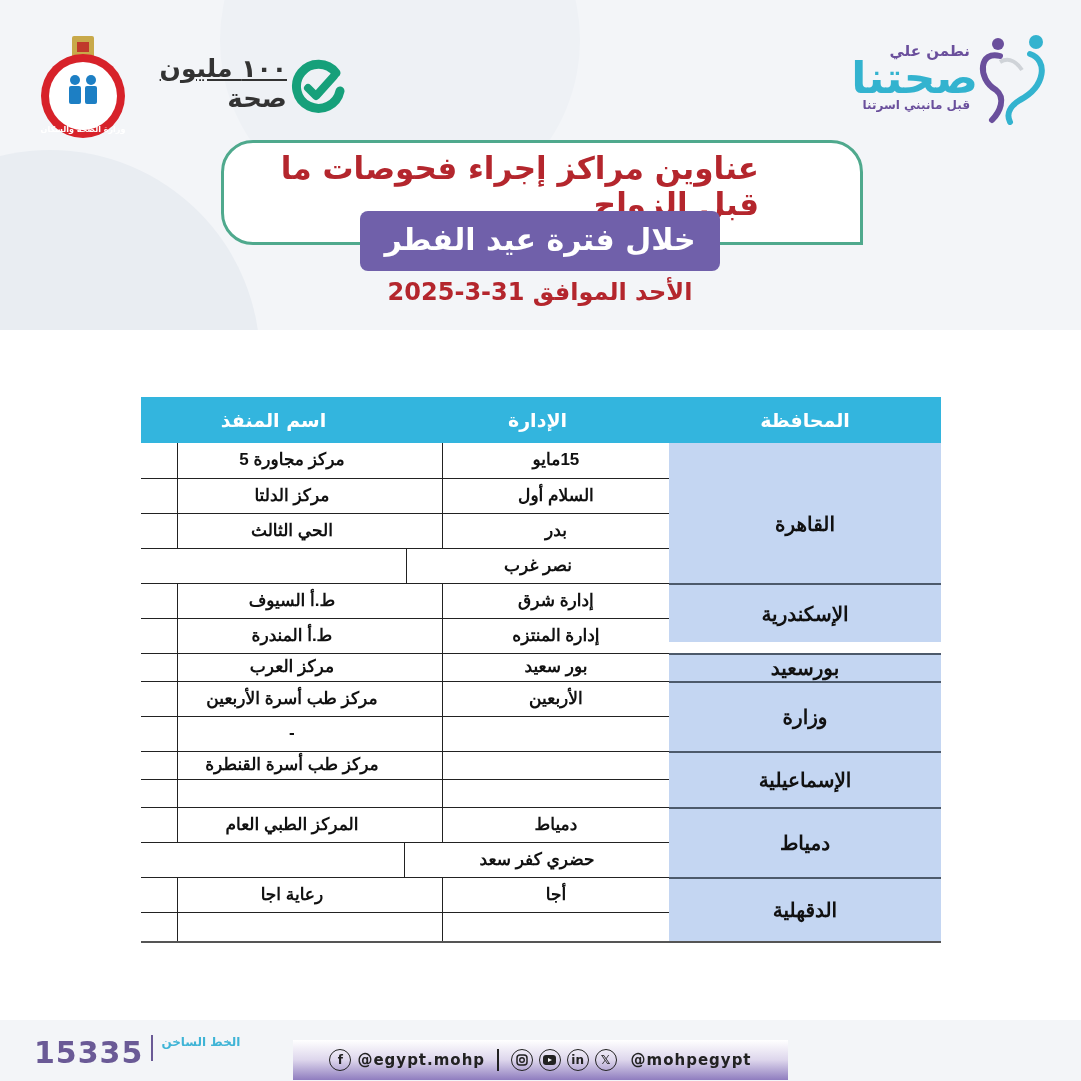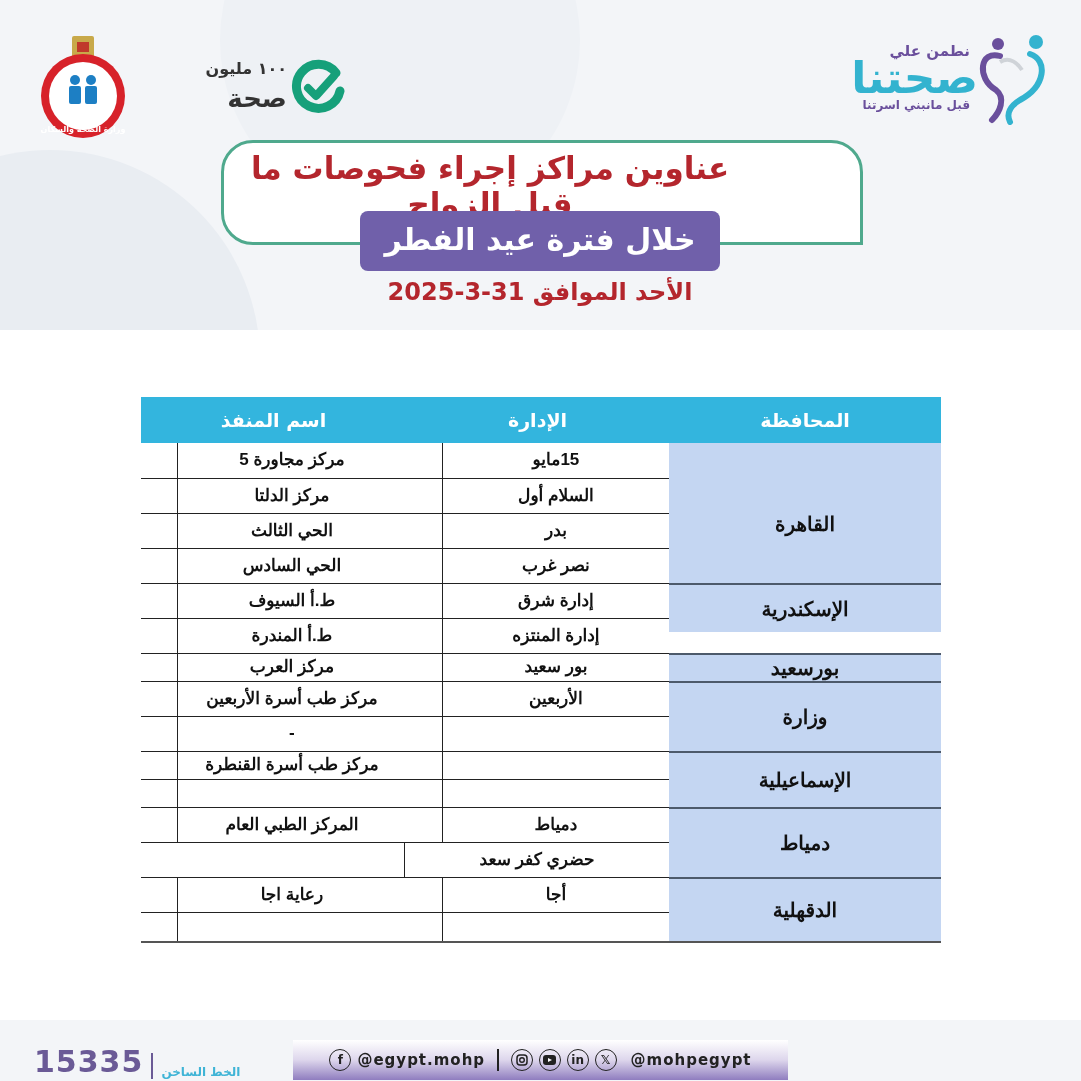--- a/index.html
+++ b/index.html
@@ -12,36 +12,36 @@
   .bg-circle { position: absolute; border-radius: 50%; background: #e9edf2; }
   .bg-panel {
     position: absolute; left: 0; top: 330px; width: 1081px; height: 690px;
     background: #ffffff;
   }
   
   .moh-logo { position: absolute; left: 36px; top: 34px; width: 94px; height: 104px; }
   .hundred-million { position: absolute; left: 155px; top: 55px; width: 195px; height: 65px; }
   .hm-text { position: absolute; left: 0; top: 0; width: 132px; text-align: right; direction: rtl;
     font-family: "DejaVu Sans", sans-serif; font-weight: bold; color: #333; }
-  .hm-line1 { font-size: 16px; line-height: 28px; }
+  .hm-line1 { font-size: 25px; line-height: 28px; text-decoration: underline; }
   .hm-line2 { font-size: 26px; line-height: 30px; letter-spacing: 2px; }
   .hm-check { position: absolute; left: 135px; top: 4px; width: 56px; height: 56px; }
   .sehatna { position: absolute; left: 830px; top: 30px; width: 220px; height: 95px; }
   .sehatna .s-top { position: absolute; right: 80px; top: 12px; font-size: 15px; color: #6a4f9c; font-weight: bold; direction: rtl; }
   .sehatna .s-main { position: absolute; right: 72px; top: 22px; font-size: 44px; color: #33b3cf; font-weight: bold; direction: rtl; letter-spacing: 2px; }
   .sehatna .s-sub { position: absolute; right: 80px; top: 68px; font-size: 12px; color: #6a4f9c; font-weight: bold; direction: rtl; }
   .sehatna svg { position: absolute; right: 0; top: 0; }
 
   
   .title-frame {
     position: absolute; left: 221px; top: 140px; width: 642px; height: 105px;
     border: 3px solid #4fa98d; border-radius: 32px 32px 0 32px; background: #fff;
   }
   .title-text {
-    position: absolute; left: 221px; top: 150px; width: 538px; text-align: center;
+    position: absolute; left: 221px; top: 150px; width: 538px; text-align: right;
     font-size: 31px; font-weight: bold; color: #b4262d; direction: rtl;
     font-family: "DejaVu Sans", sans-serif;
   }
   .subtitle-pill {
     position: absolute; left: 360px; top: 211px; width: 360px; height: 60px;
     background: #7060aa; border-radius: 8px; color: #fff; text-align: center;
     font-size: 30px; font-weight: bold; line-height: 58px; direction: rtl;
   }
   .date-text {
     position: absolute; left: 300px; top: 278px; width: 480px; text-align: center;
@@ -74,21 +74,21 @@
     font-family: "Liberation Sans", sans-serif; font-weight: bold; font-size: 17px; color: #111;
     padding-top: 6px;
     margin-left: 36px;
   }
   .cell-admin { width: 263px; border-left: 1.5px solid #222; }
   .cell-outlet { width: 265px; border-left: 1.5px solid #222; }
   .table-bottom { position: absolute; left: 0; width: 800px; height: 2px; background: #555; }
 
   
   .hotline {
-    position: absolute; left: 34px; top: 1035px; display: flex; align-items: flex-end; direction: ltr; margin-top: 9px;
+    position: absolute; left: 34px; top: 1035px; display: flex; align-items: flex-start; direction: ltr;
   }
   .hotline-num { font-size: 30px; font-weight: bold; color: #6a5a96; letter-spacing: 1px; }
   .hotline-sep { width: 2px; height: 26px; background: #6a5a96; margin: 0 8px; }
   .hotline-label { font-size: 12px; font-weight: bold; color: #3fb4d6; direction: rtl; }
   .social-bar {
     position: absolute; left: 293px; top: 1040px; width: 495px; height: 40px;
     background: linear-gradient(to bottom, #ffffff 0%, #ddd6ec 50%, #8f7dbf 100%);
     display: flex; align-items: center; justify-content: center; gap: 6px;
     font-family: "DejaVu Sans", sans-serif; font-weight: bold; color: #222; font-size: 15px;
   }
@@ -154,42 +154,41 @@
 
 <div class="table-wrap">
   <div class="thead">
     <div class="th-gov">المحافظة</div>
     <div class="th-admin">الإدارة</div>
     <div class="th-outlet">اسم المنفذ</div>
   </div>
   <div class="tbody" id="tbody" style="height:498px;">
 
     <div class="gov-cell" style="top:0; height:161px; border-top:none;">القاهرة</div>
-    <div class="gov-cell" style="top:140px; height:49px;">الإسكندرية</div>
+    <div class="gov-cell" style="top:140px; height:59px;">الإسكندرية</div>
     <div class="gov-cell" style="top:210px; height:28px;">بورسعيد</div>
     <div class="gov-cell" style="top:238px; height:70px;">وزارة</div>
     <div class="gov-cell" style="top:308px; height:56px;">الإسماعيلية</div>
     <div class="gov-cell" style="top:364px; height:70px;">دمياط</div>
     <div class="gov-cell" style="top:434px; height:64px;">الدقهلية</div>
 
     <div class="row" style="top:0; height:35px; border-top:none;">
       <div class="cell cell-admin">15مايو</div>
       <div class="cell cell-outlet">مركز مجاورة 5</div>
     </div>
     <div class="row" style="top:35px; height:35px;">
       <div class="cell cell-admin">السلام أول</div>
       <div class="cell cell-outlet">مركز الدلتا</div>
     </div>
     <div class="row" style="top:70px; height:35px;">
       <div class="cell cell-admin">بدر</div>
       <div class="cell cell-outlet">الحي الثالث</div>
     </div>
     <div class="row" style="top:105px; height:35px;">
       <div class="cell cell-admin">نصر غرب</div>
-      <div class="cell cell-outlet">الحي السادس</div>
     </div>
 
     <div class="row" style="top:140px; height:35px;">
       <div class="cell cell-admin">إدارة شرق</div>
       <div class="cell cell-outlet">ط.أ السيوف</div>
     </div>
     <div class="row" style="top:175px; height:35px;">
       <div class="cell cell-admin">إدارة المنتزه</div>
       <div class="cell cell-outlet">ط.أ المندرة</div>
     </div>

